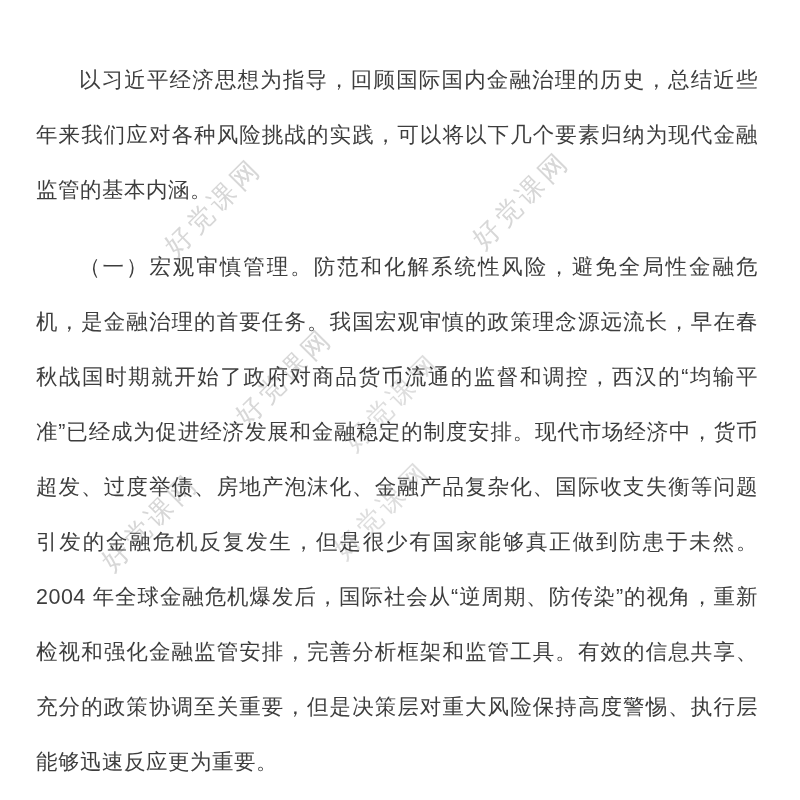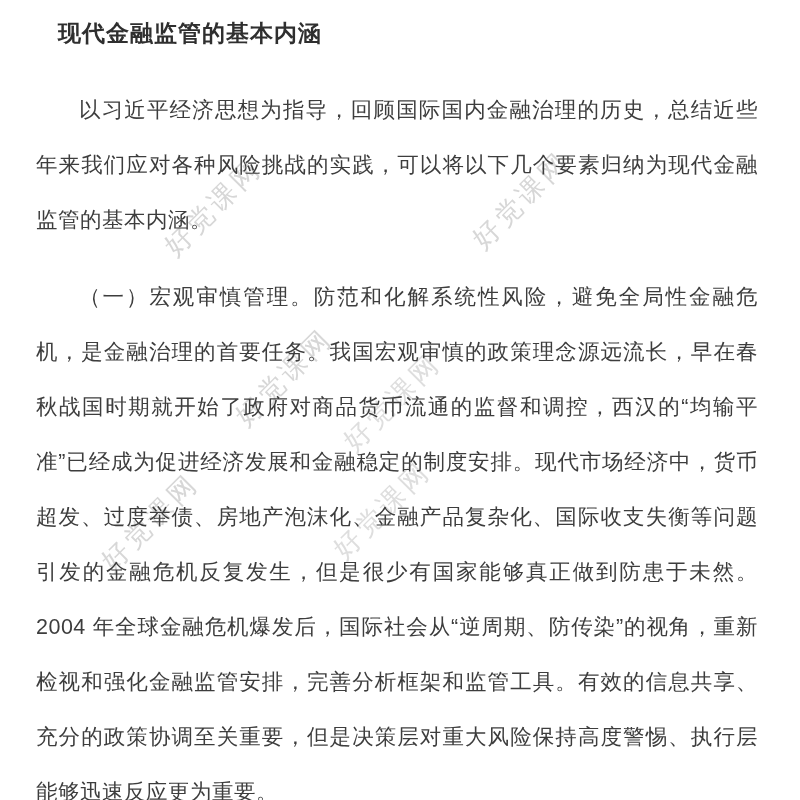--- a/index.html
+++ b/index.html
@@ -65,20 +65,19 @@
 <div class="page">
 
   <span class="wm wm-1">好党课网</span>
   <span class="wm wm-2">好党课网</span>
   <span class="wm wm-3">好党课网</span>
   <span class="wm wm-4">好党课网</span>
   <span class="wm wm-5">好党课网</span>
   <span class="wm wm-6">好党课网</span>
 
   <div class="content">
-    <h1 class="doc-title">现代金融监管的基本内涵</h1>
 
     <p class="para para-1">以习近平经济思想为指导，回顾国际国内金融治理的历史，总结近些年来我们应对各种风险挑战的实践，可以将以下几个要素归纳为现代金融监管的基本内涵。</p>
 
     <p class="para para-2">（一）宏观审慎管理。防范和化解系统性风险，避免全局性金融危机，是金融治理的首要任务。我国宏观审慎的政策理念源远流长，早在春秋战国时期就开始了政府对商品货币流通的监督和调控，西汉的“均输平准”已经成为促进经济发展和金融稳定的制度安排。现代市场经济中，货币超发、过度举债、房地产泡沫化、金融产品复杂化、国际收支失衡等问题引发的金融危机反复发生，但是很少有国家能够真正做到防患于未然。2004 年全球金融危机爆发后，国际社会从“逆周期、防传染”的视角，重新检视和强化金融监管安排，完善分析框架和监管工具。有效的信息共享、充分的政策协调至关重要，但是决策层对重大风险保持高度警惕、执行层能够迅速反应更为重要。</p>
   </div>
 
 </div>
 
 </body></html>

